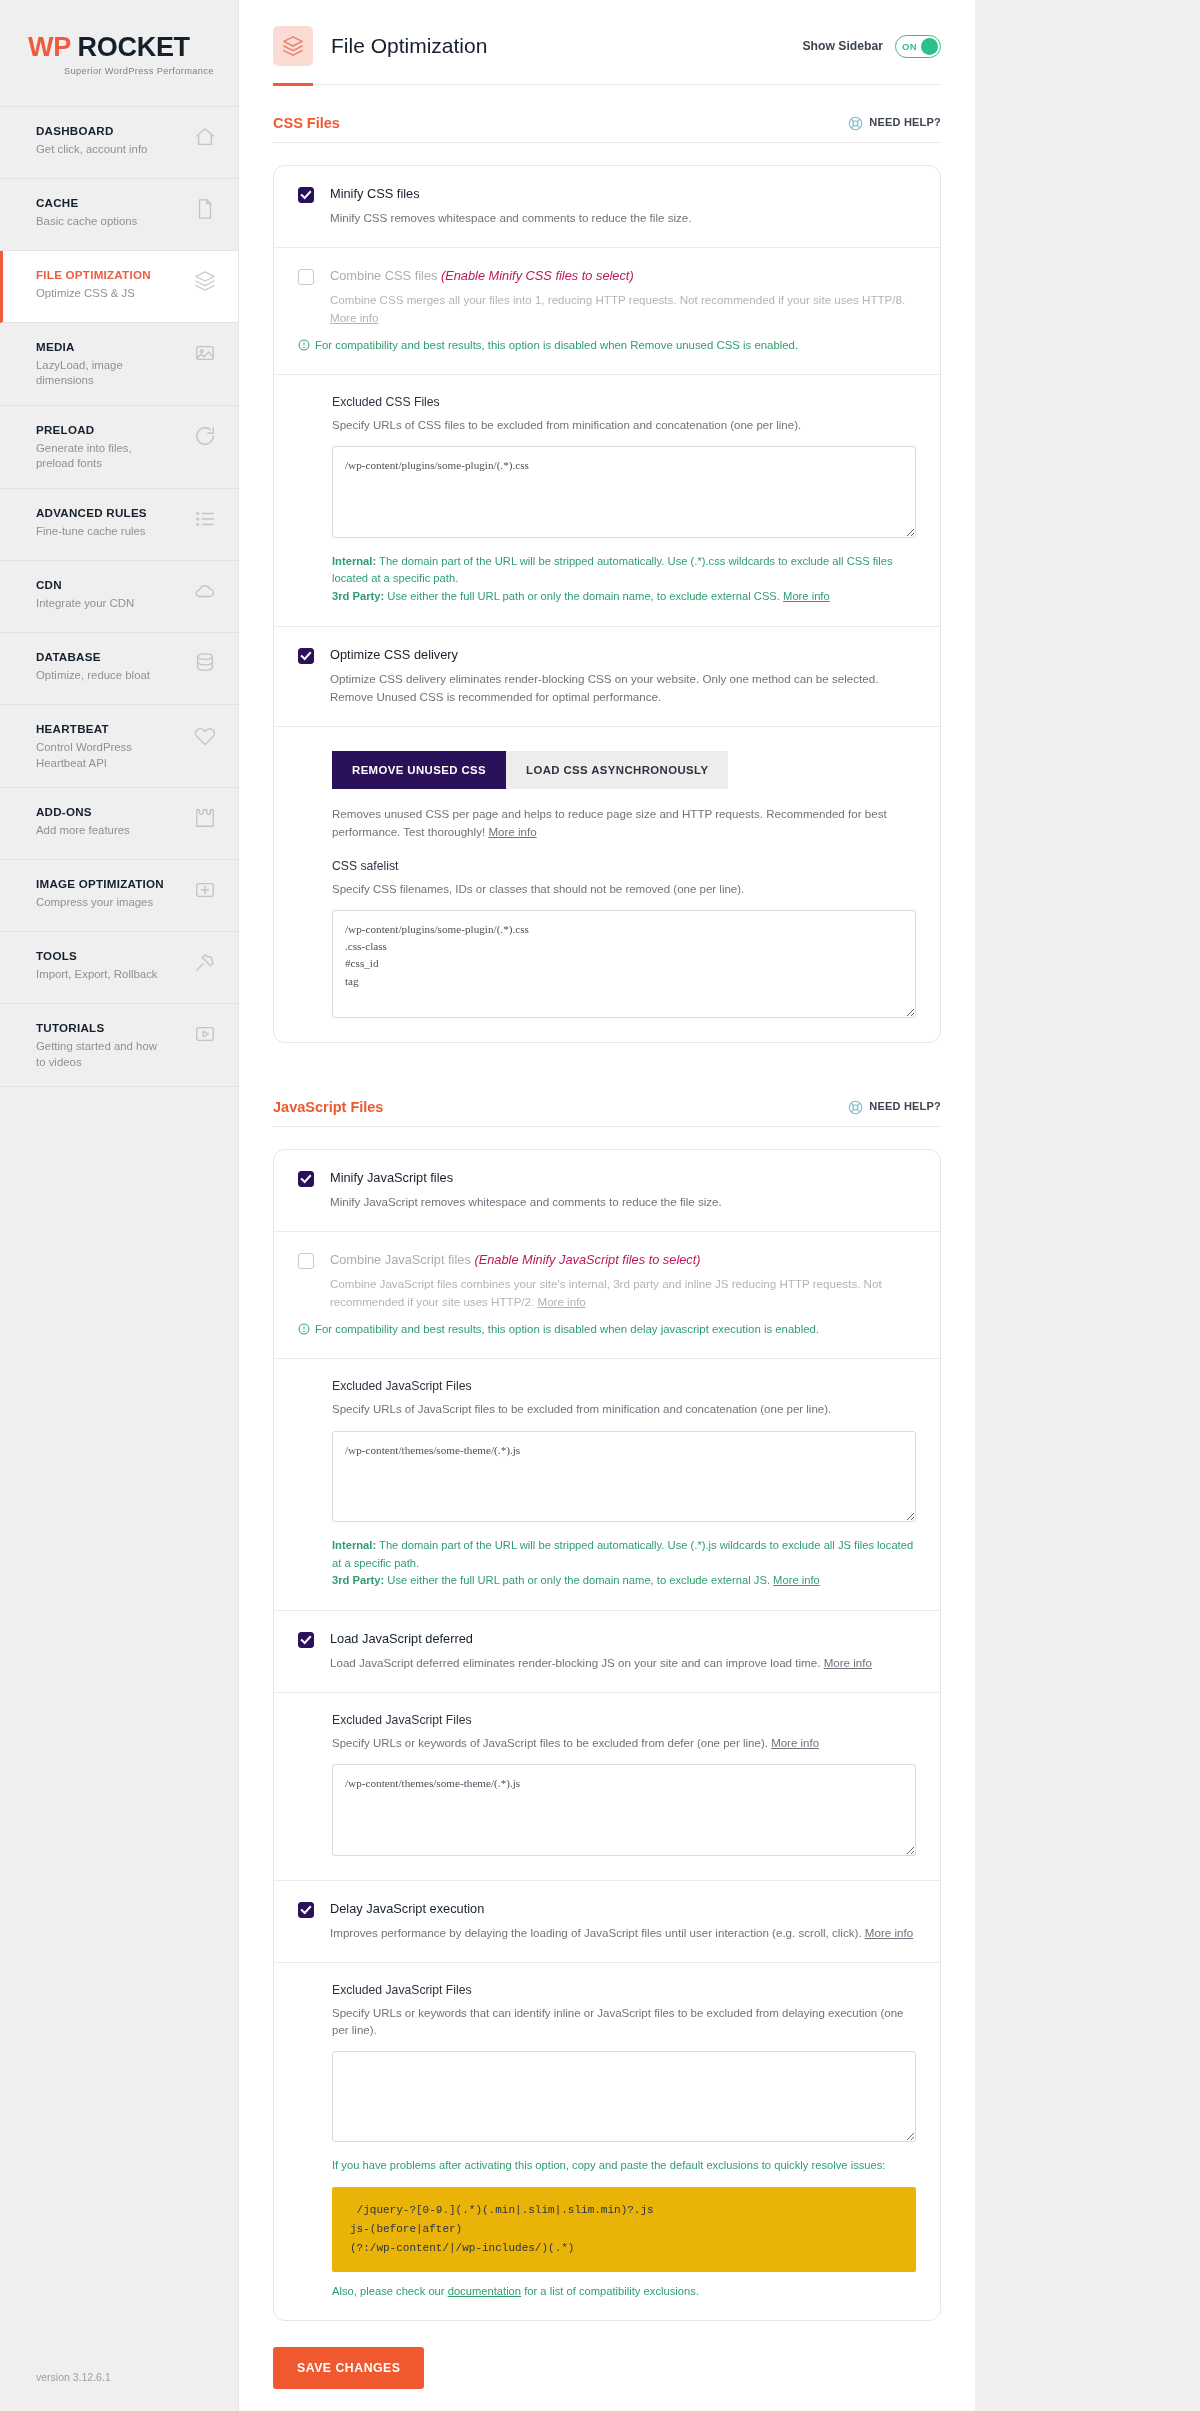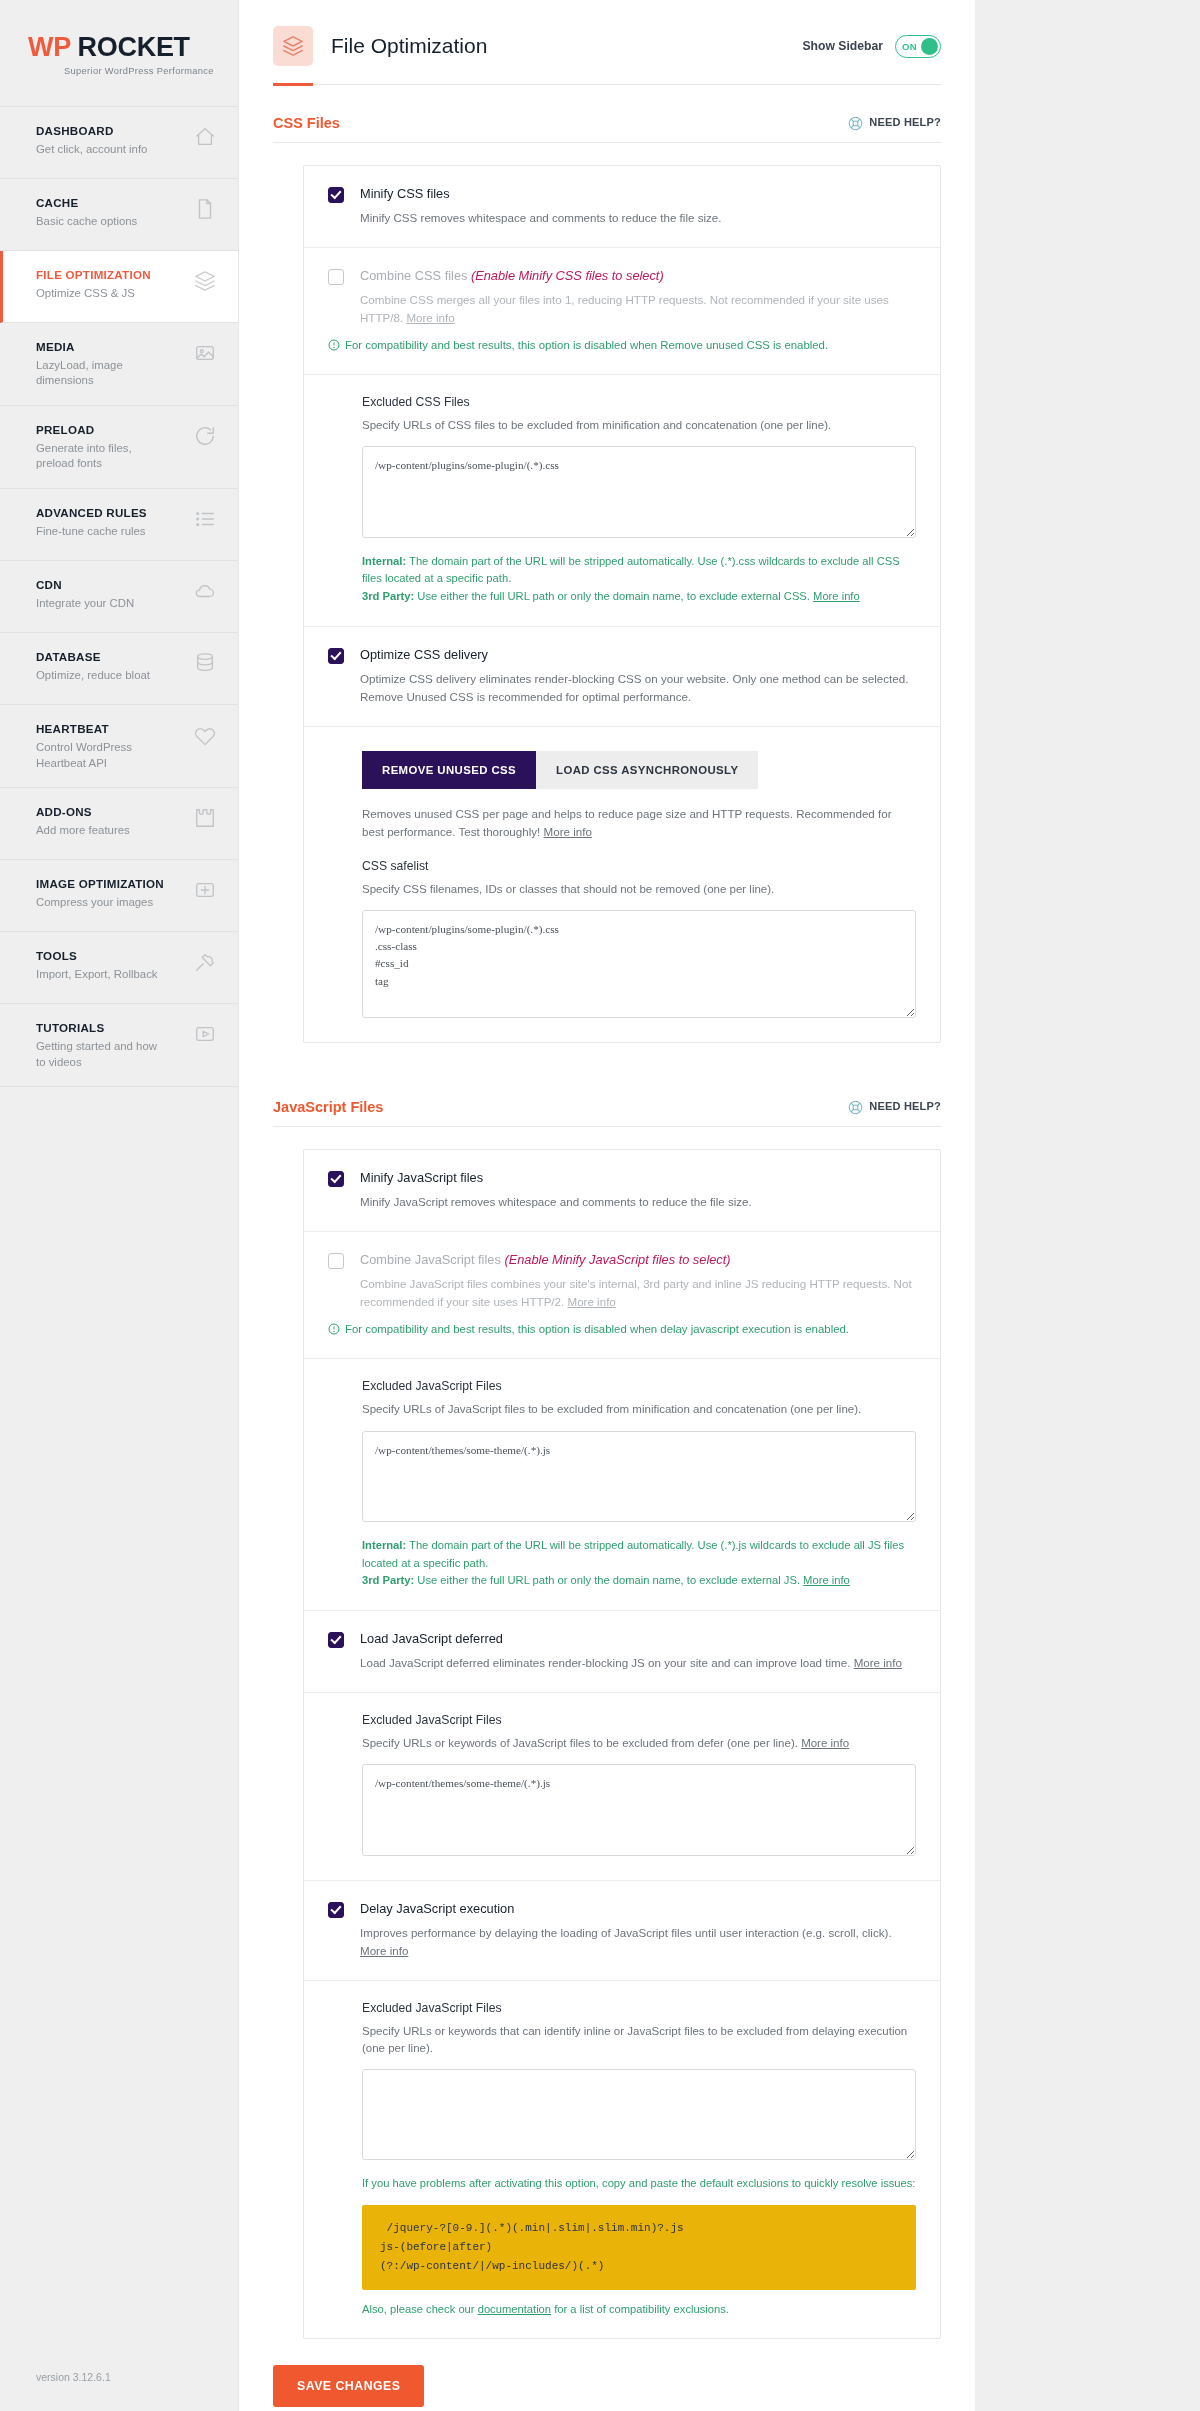--- a/index.html
+++ b/index.html
@@ -195,24 +195,23 @@
   .need-help svg { width: 15px; height: 15px; }
   .need-help span {
     font-size: 11px;
     font-weight: bold;
     color: #3b4450;
     letter-spacing: 0.2px;
   }
 
   .card {
     border: 1px solid #e6e6e6;
-    border-radius: 1px;
+    border-radius: 12px;
     margin-top: 22px;
     background: #fff;
-    margin-left: 30px;
   }
 
   .field-block {
     padding: 20px 24px 20px 24px;
     border-bottom: 1px solid #ececec;
   }
   .field-block:last-child { border-bottom: none; }
   .field-block.sub { padding-left: 58px; }
   .field-block.plain { border-bottom: none; }
 

